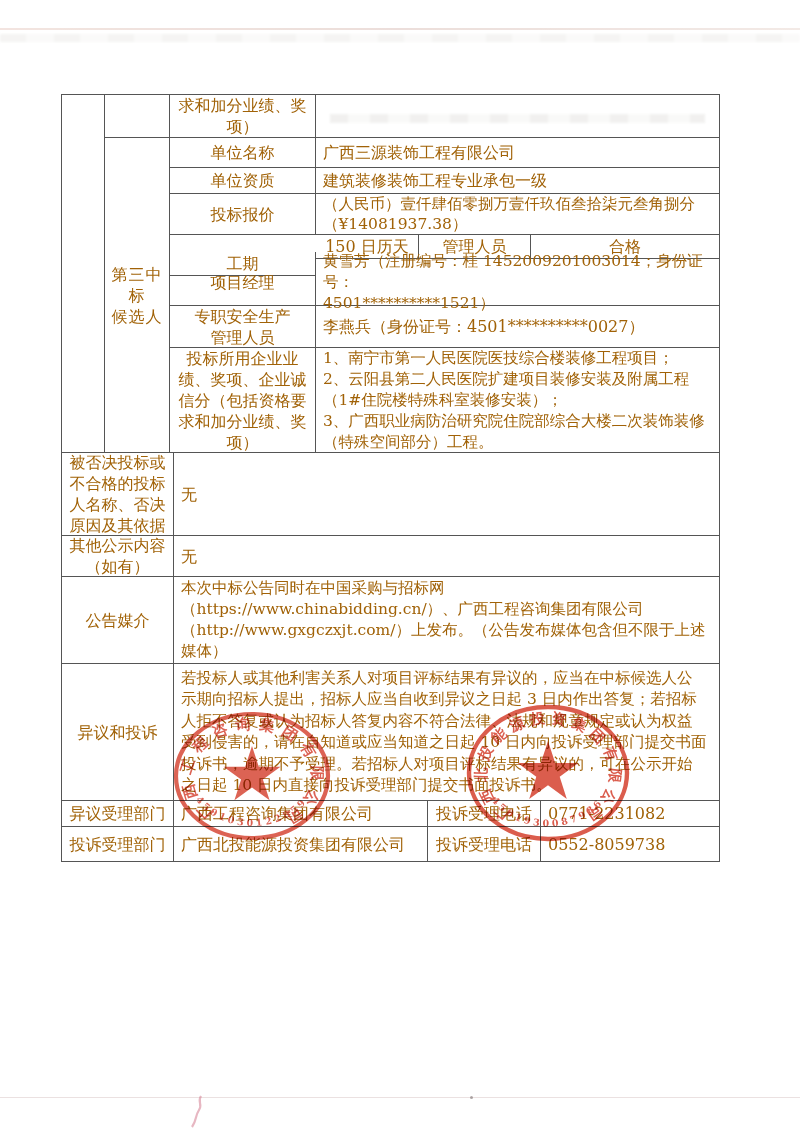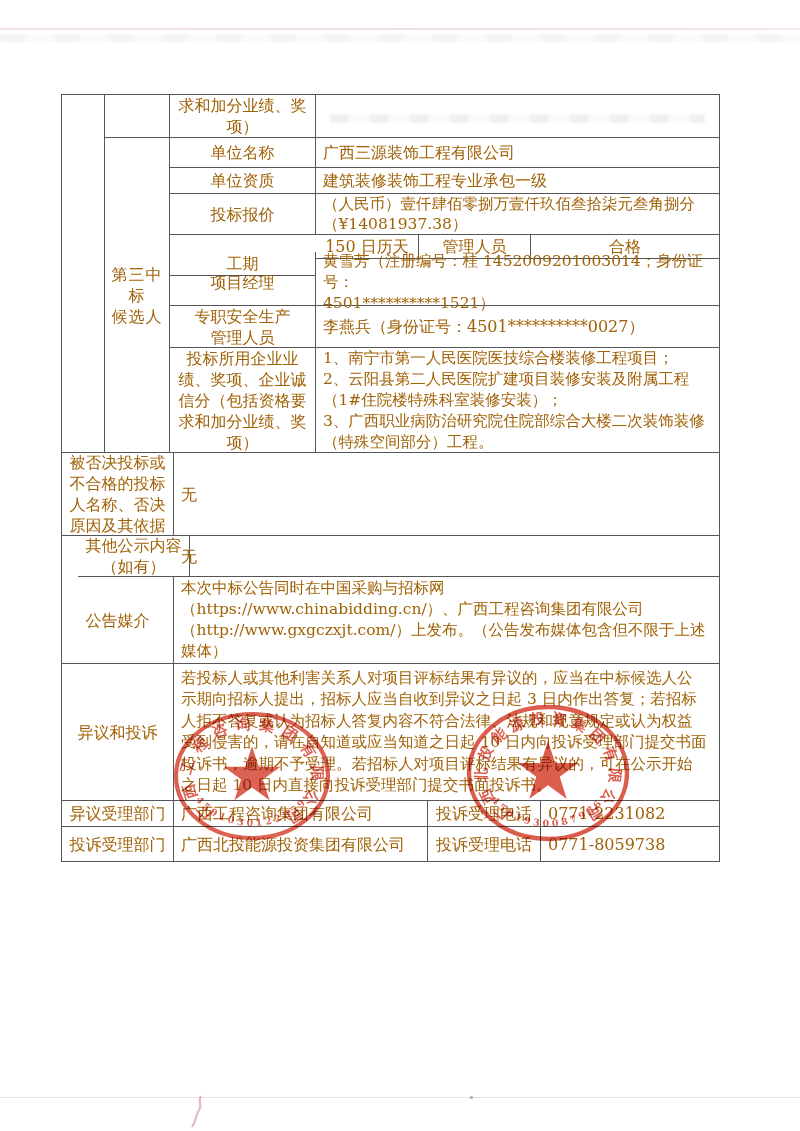--- a/index.html
+++ b/index.html
@@ -92,21 +92,21 @@
 （1#住院楼特殊科室装修安装）；
 3、广西职业病防治研究院住院部综合大楼二次装饰装修
 （特殊空间部分）工程。</div>
 
     <div class="cell lab" style="left:0;top:358px;width:112px;height:83px;">被否决投标或
 不合格的投标
 人名称、否决
 原因及其依据</div>
     <div class="cell val" style="left:112px;top:358px;width:546px;height:83px;">无</div>
 
-    <div class="cell lab" style="left:0;top:441px;width:112px;height:41px;margin-left:16px;">其他公示内容
+    <div class="cell lab" style="left:0;top:441px;width:112px;height:41px;">其他公示内容
 （如有）</div>
     <div class="cell val" style="left:112px;top:441px;width:546px;height:41px;">无</div>
 
     <div class="cell lab" style="left:0;top:482px;width:112px;height:87px;">公告媒介</div>
     <div class="cell val" style="left:112px;top:482px;width:546px;height:87px;font-size:15.5px;">本次中标公告同时在中国采购与招标网
 （https://www.chinabidding.cn/）、广西工程咨询集团有限公司
 （http://www.gxgczxjt.com/）上发布。（公告发布媒体包含但不限于上述
 媒体）</div>
 
     <div class="cell lab" style="left:0;top:569px;width:112px;height:137px;">异议和投诉</div>
@@ -118,21 +118,21 @@
 之日起 10 日内直接向投诉受理部门提交书面投诉书。</div>
 
     <div class="cell lab" style="left:0;top:706px;width:112px;height:26px;">异议受理部门</div>
     <div class="cell val" style="left:112px;top:706px;width:254px;height:26px;">广西工程咨询集团有限公司</div>
     <div class="cell lab" style="left:366px;top:706px;width:113px;height:26px;">投诉受理电话</div>
     <div class="cell val" style="left:479px;top:706px;width:179px;height:26px;">0771-2231082</div>
 
     <div class="cell lab" style="left:0;top:732px;width:112px;height:35px;">投诉受理部门</div>
     <div class="cell val" style="left:112px;top:732px;width:254px;height:35px;">广西北投能源投资集团有限公司</div>
     <div class="cell lab" style="left:366px;top:732px;width:113px;height:35px;">投诉受理电话</div>
-    <div class="cell val" style="left:479px;top:732px;width:179px;height:35px;">0771-8059738</div>
+    <div class="cell val" style="left:479px;top:732px;width:179px;height:35px;">0552-8059738</div>
   </div>
 
   <svg class="seal" style="left:171px;top:710px;opacity:.82;" width="162" height="134" viewBox="0 0 162 134">
     <defs>
       <path id="sealL-top" d="M 46.6,104.5 A 60,47 0 1 1 115.4,104.5" fill="none"></path>
       <path id="sealL-bot" d="M 23,87.1 A 64,50 0 0 0 139,87.1" fill="none"></path>
     </defs>
     <ellipse cx="81" cy="66" rx="76" ry="62" fill="none" stroke="#d5402e" stroke-width="4.2"></ellipse>
     <polygon points="81,36 87.8,56.7 109.5,56.7 91.9,69.6 98.6,90.3 81,77.5 63.4,90.3 70.1,69.6 52.5,56.7 74.2,56.7" fill="#d5402e"></polygon>
     <text font-size="15" font-weight="bold" fill="#d5402e" letter-spacing="7.5" font-family="DejaVu Serif, Liberation Serif, serif">

